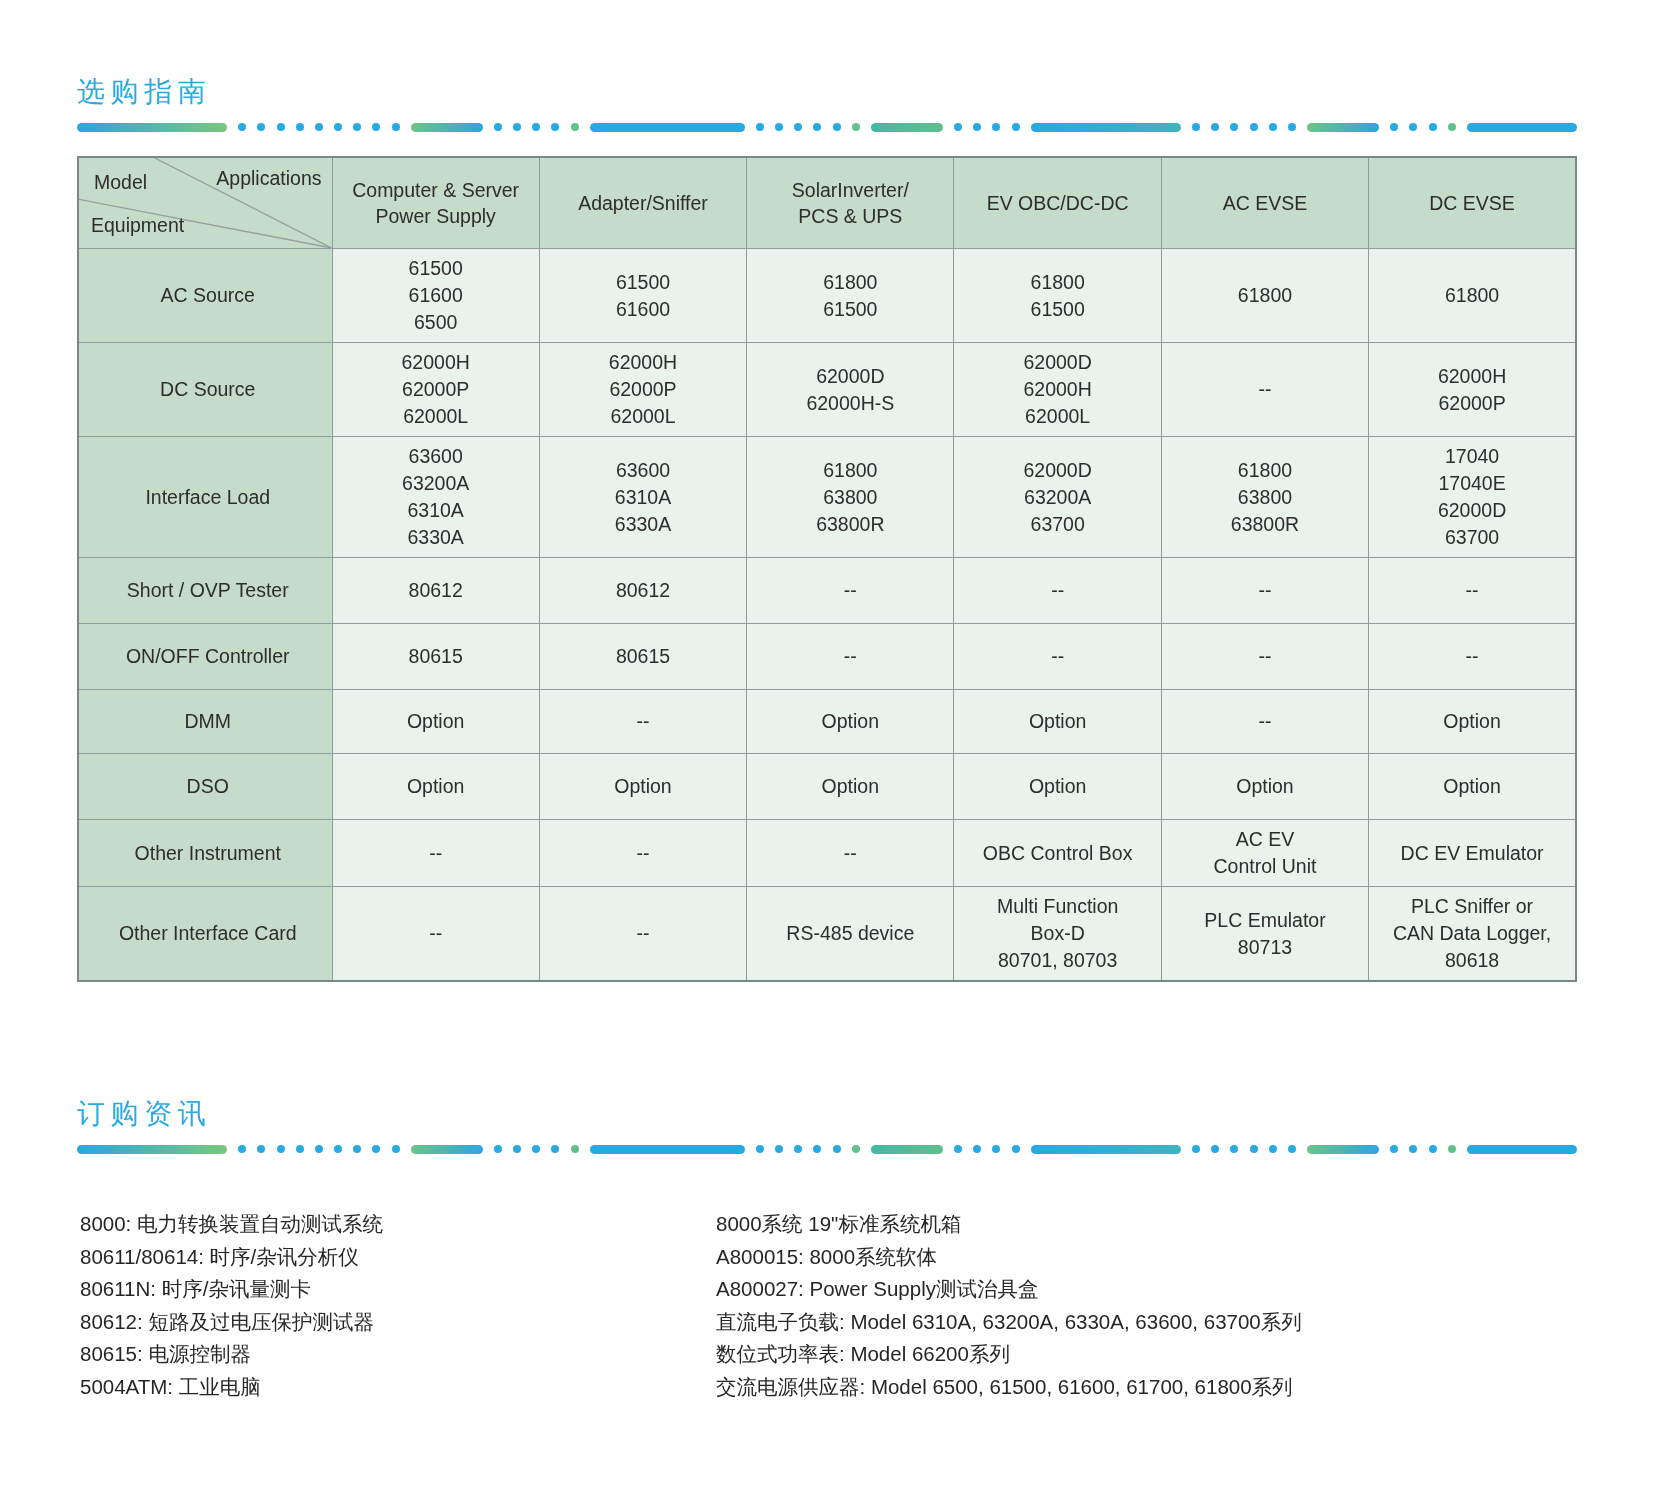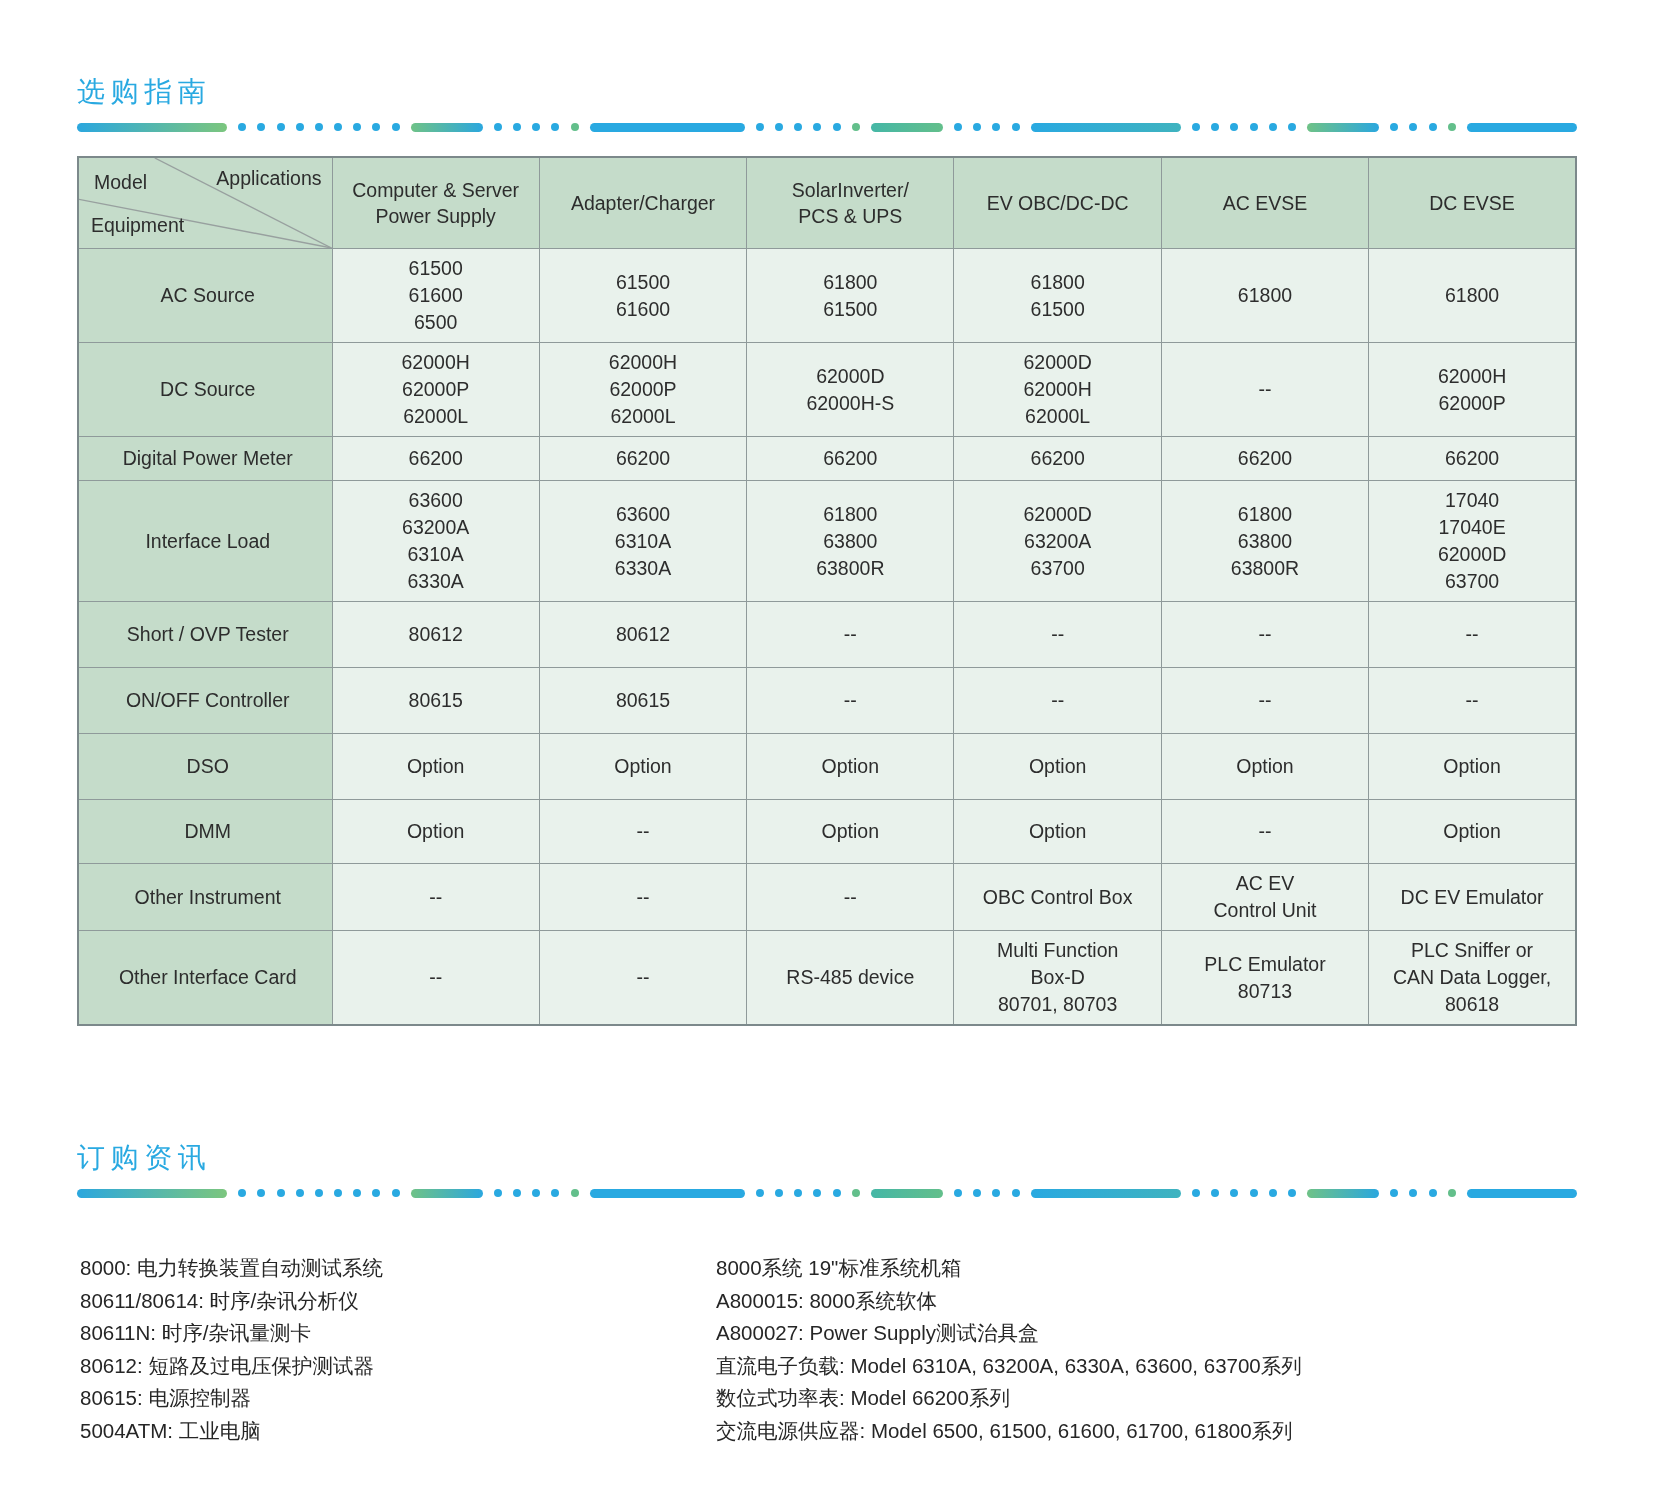--- a/index.html
+++ b/index.html
@@ -160,21 +160,21 @@
         <th class="corner">
           <svg viewBox="0 0 100 100" preserveAspectRatio="none">
             <line x1="30" y1="0" x2="100" y2="100" stroke="#98A09F" stroke-width="1.4" vector-effect="non-scaling-stroke"></line>
             <line x1="0" y1="46" x2="100" y2="100" stroke="#98A09F" stroke-width="1.4" vector-effect="non-scaling-stroke"></line>
           </svg>
           <span class="c-model">Model</span>
           <span class="c-apps">Applications</span>
           <span class="c-equip">Equipment</span>
         </th>
       <th><span>Computer &amp; Server</span><br><span>Power Supply</span></th>
-          <th><span>Adapter/Charger</span></th>
+          <th><span>Adapter/Sniffer</span></th>
           <th><span>SolarInverter/</span><br><span>PCS &amp; UPS</span></th>
           <th><span>EV OBC/DC-DC</span></th>
           <th><span>AC EVSE</span></th>
           <th><span>DC EVSE</span></th>
         </tr>
     </thead>
     <tbody id="guide-body">
         <tr style="height: 80px;">
           <th class="row-label">AC Source</th>
           <td><span>61500</span><br><span>61600</span><br><span>6500</span></td>
@@ -186,29 +186,20 @@
         </tr>
         <tr style="height: 84px;">
           <th class="row-label">DC Source</th>
           <td><span>62000H</span><br><span>62000P</span><br><span>62000L</span></td>
           <td><span>62000H</span><br><span>62000P</span><br><span>62000L</span></td>
           <td><span>62000D</span><br><span>62000H-S</span></td>
           <td><span>62000D</span><br><span>62000H</span><br><span>62000L</span></td>
           <td><span>--</span></td>
           <td><span>62000H</span><br><span>62000P</span></td>
         </tr>
-        <tr style="height: 44px;">
-          <th class="row-label">Digital Power Meter</th>
-          <td><span>66200</span></td>
-          <td><span>66200</span></td>
-          <td><span>66200</span></td>
-          <td><span>66200</span></td>
-          <td><span>66200</span></td>
-          <td><span>66200</span></td>
-        </tr>
         <tr style="height: 106px;">
           <th class="row-label">Interface Load</th>
           <td><span>63600</span><br><span>63200A</span><br><span>6310A</span><br><span>6330A</span></td>
           <td><span>63600</span><br><span>6310A</span><br><span>6330A</span></td>
           <td><span>61800</span><br><span>63800</span><br><span>63800R</span></td>
           <td><span>62000D</span><br><span>63200A</span><br><span>63700</span></td>
           <td><span>61800</span><br><span>63800</span><br><span>63800R</span></td>
           <td><span>17040</span><br><span>17040E</span><br><span>62000D</span><br><span>63700</span></td>
         </tr>
         <tr style="height: 66px;">
@@ -222,36 +213,36 @@
         </tr>
         <tr style="height: 66px;">
           <th class="row-label">ON/OFF Controller</th>
           <td><span>80615</span></td>
           <td><span>80615</span></td>
           <td><span>--</span></td>
           <td><span>--</span></td>
           <td><span>--</span></td>
           <td><span>--</span></td>
         </tr>
+        <tr style="height: 64px;">
+          <th class="row-label">DMM</th>
+          <td><span>Option</span></td>
+          <td><span>--</span></td>
+          <td><span>Option</span></td>
+          <td><span>Option</span></td>
+          <td><span>--</span></td>
+          <td><span>Option</span></td>
+        </tr>
         <tr style="height: 66px;">
           <th class="row-label">DSO</th>
           <td><span>Option</span></td>
           <td><span>Option</span></td>
           <td><span>Option</span></td>
           <td><span>Option</span></td>
           <td><span>Option</span></td>
-          <td><span>Option</span></td>
-        </tr>
-        <tr style="height: 64px;">
-          <th class="row-label">DMM</th>
-          <td><span>Option</span></td>
-          <td><span>--</span></td>
-          <td><span>Option</span></td>
-          <td><span>Option</span></td>
-          <td><span>--</span></td>
           <td><span>Option</span></td>
         </tr>
         <tr style="height: 66px;">
           <th class="row-label">Other Instrument</th>
           <td><span>--</span></td>
           <td><span>--</span></td>
           <td><span>--</span></td>
           <td><span>OBC Control Box</span></td>
           <td><span>AC EV</span><br><span>Control Unit</span></td>
           <td><span>DC EV Emulator</span></td>

